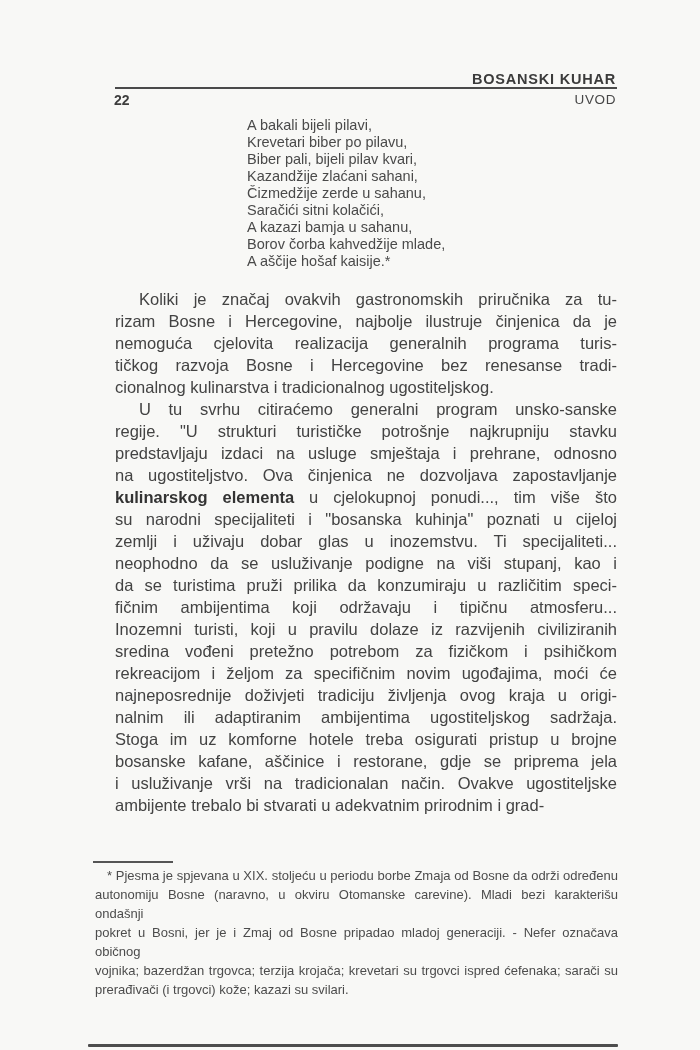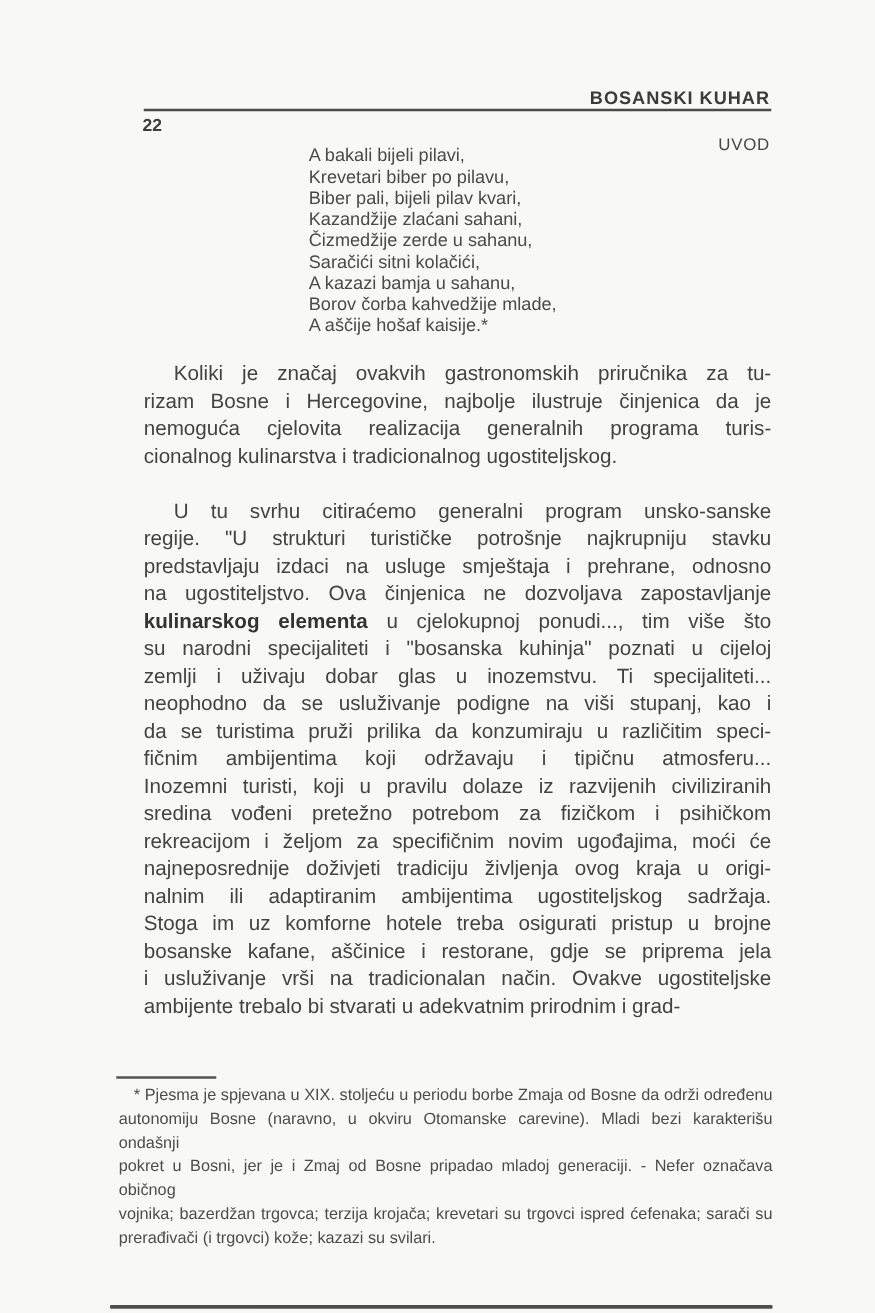--- a/index.html
+++ b/index.html
@@ -37,21 +37,21 @@
   .page-number {
     position: absolute;
     top: 92px;
     left: 114px;
     font-size: 14px;
     font-weight: bold;
     color: #3d3d3d;
   }
   .section-label {
     position: absolute;
-    top: 108px;
+    top: 92px;
     right: 84px;
     font-size: 13.5px;
     letter-spacing: 0.6px;
     color: #474747;
   }
   .poem {
     position: absolute;
     top: 117px;
     left: 247px;
     font-size: 14.5px;
@@ -141,20 +141,21 @@
       <div class="line">Saračići sitni kolačići,</div>
       <div class="line">A kazazi bamja u sahanu,</div>
       <div class="line">Borov čorba kahvedžije mlade,</div>
       <div class="line">A aščije hošaf kaisije.*</div>
     </div>
 
   <div class="body-par" id="par1">
       <div class="line">Koliki je značaj ovakvih gastronomskih priručnika za tu-</div>
       <div class="line">rizam Bosne i Hercegovine, najbolje ilustruje činjenica da je</div>
       <div class="line">nemoguća cjelovita realizacija generalnih programa turis-</div>
+      <div class="line">tičkog razvoja Bosne i Hercegovine bez renesanse tradi-</div>
       <div class="line">cionalnog kulinarstva i tradicionalnog ugostiteljskog.</div>
     </div>
 
   <div class="body-par" id="par2">
       <div class="line">U tu svrhu citiraćemo generalni program unsko-sanske</div>
       <div class="line">regije. "U strukturi turističke potrošnje najkrupniju stavku</div>
       <div class="line">predstavljaju izdaci na usluge smještaja i prehrane, odnosno</div>
       <div class="line">na ugostiteljstvo. Ova činjenica ne dozvoljava zapostavljanje</div>
       <div class="line"><b>kulinarskog elementa</b> u cjelokupnoj ponudi..., tim više što</div>
       <div class="line">su narodni specijaliteti i "bosanska kuhinja" poznati u cijeloj</div>

